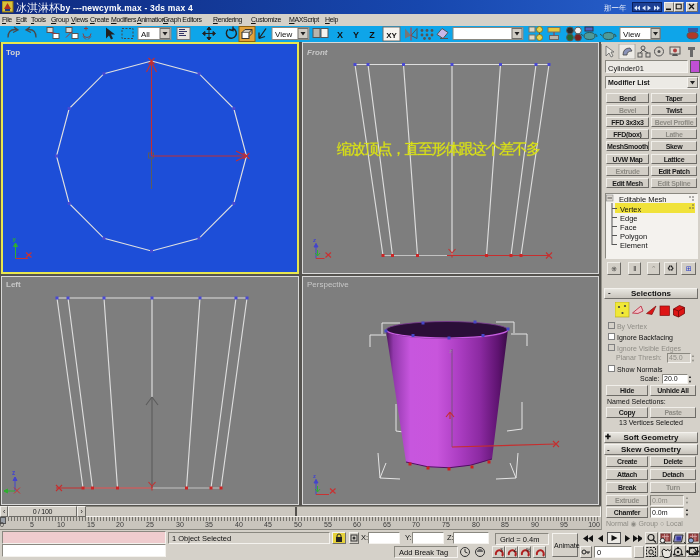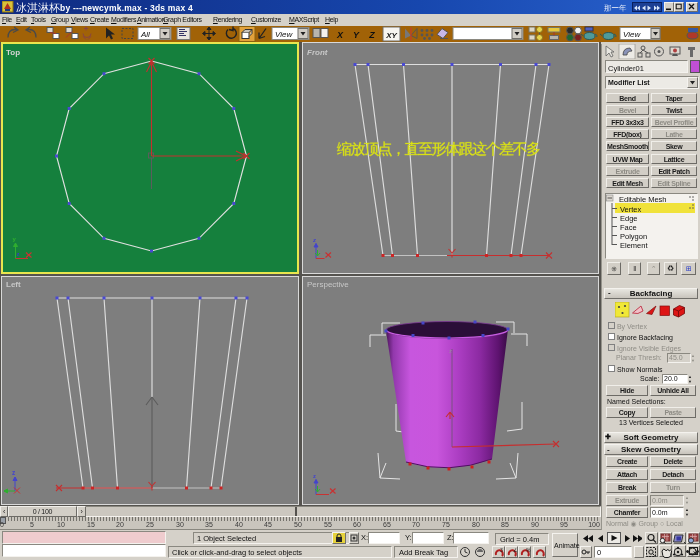--- a/index.html
+++ b/index.html
@@ -68,21 +68,21 @@
         <span style="position:absolute;left:111px;top:2px;"><u>M</u>odifiers</span>
         <span style="position:absolute;left:137px;top:2px;"><u>A</u>nimation</span>
         <span style="position:absolute;left:163px;top:2px;"><u>G</u>raph Editors</span>
         <span style="position:absolute;left:213px;top:2px;"><u>R</u>endering</span>
         <span style="position:absolute;left:251px;top:2px;"><u>C</u>ustomize</span>
         <span style="position:absolute;left:289px;top:2px;"><u>M</u>AXScript</span>
         <span style="position:absolute;left:325px;top:2px;"><u>H</u>elp</span>
       </div>
 </div>
 
-<div class="abs" id="toolbar" style="left:0;top:26px;width:700px;height:16px;background:#a16207;font-style:italic;">
+<div class="abs" id="toolbar" style="left:0;top:26px;width:700px;height:16px;background:#0ea5e9;">
 <svg width="700" height="16" viewBox="0 0.5 700 16">
  <g stroke="#4a4a4a" fill="none" stroke-width="1.3">
   <path d="M8 12 Q8 4 15 4 L17 4 M14 1.5 L18 4.5 L13 7"></path>
   <path d="M36 12 Q36 4 29 4 L27 4 M30 1.5 L26 4.5 L31 7"></path>
  </g>
  <g>
   <rect x="47" y="2" width="6" height="5" fill="#dcd8d0" stroke="#555"></rect>
           <rect x="53" y="8" width="6" height="5" fill="#fff" stroke="#555"></rect>
           <path d="M50 7 L56 8" stroke="#a33" fill="none"></path>
   <rect x="66" y="2" width="6" height="5" fill="#dcd8d0" stroke="#555"></rect>
@@ -173,21 +173,21 @@
   <rect x="651" y="3" width="9" height="10" fill="#d0ccc4" stroke="#716f6a"></rect>
   <path d="M653 6.5 l5 0 l-2.5 3.5 z" fill="#222"></path>
   <path d="M687 10 q0 -3.5 5.5 -3.5 q5.5 0 5.5 3.5 q0 3.5 -5.5 3.5 q-5.5 0 -5.5 -3.5" fill="#b03828" stroke="#555"></path>
           <rect x="688" y="2.5" width="10" height="4" fill="#3858a0"></rect>
  </g>
 </svg>
 </div>
 
 <div class="abs" id="viewarea" style="left:0;top:42px;width:601px;height:464px;background:#55534f;">
 
- <div class="abs" style="left:1px;top:0;width:298px;height:232px;border:2px solid #e9e64e;background:#15803d;">
+ <div class="abs" style="left:1px;top:0;width:298px;height:232px;border:2px solid #e9e64e;background:#1d4ed8;">
   <svg width="294" height="228" viewBox="0 -2 294 228">
    <text x="3" y="9" font-size="8" font-weight="bold" fill="#d4d4d4">Top</text>
    <polygon points="148.5,15 196,27.7 230.8,62.5 243.5,110 230.8,157.5 196,192.3 148.5,205 101,192.3 66.2,157.5 53.5,110 66.2,62.5 101,27.7" fill="none" stroke="#e0e0e0" stroke-width="1.15"></polygon>
    <g fill="#4949d2">
     <rect x="194.5" y="26.2" width="3" height="3"></rect>
             <rect x="229.3" y="61" width="3" height="3"></rect>
     <rect x="229.3" y="156" width="3" height="3"></rect>
             <rect x="194.5" y="190.8" width="3" height="3"></rect>
     <rect x="147" y="203.5" width="3" height="3"></rect>
             <rect x="99.5" y="190.8" width="3" height="3"></rect>
@@ -438,21 +438,21 @@
           </g>
   </svg>
  </div>
 
  <div class="abs btn" style="left:5px;top:218px;width:14px;height:13px;line-height:11px;">⎈</div>
  <div class="abs btn" style="left:26px;top:218px;width:13px;height:13px;line-height:11px;">‖</div>
  <div class="abs btn" style="left:45px;top:218px;width:13px;height:13px;line-height:11px;color:#8e8c85;">⌃</div>
  <div class="abs btn" style="left:62px;top:218px;width:13px;height:13px;line-height:12px;font-size:8px;">♻</div>
  <div class="abs btn" style="left:79px;top:218px;width:15px;height:13px;line-height:11px;color:#2438c8;">⊞</div>
 
- <div class="abs rolbar" style="left:2px;top:244px;width:94px;height:11px;">Backfacing</div>
+ <div class="abs rolbar" style="left:2px;top:244px;width:94px;height:11px;">Selections</div>
  <div class="abs" style="left:6px;top:244px;width:8px;height:8px;font-size:8px;font-weight:bold;">-</div>
  <svg class="abs" style="left:13px;top:258px;" width="74" height="17" viewBox="0 0 74 17">
   <rect x="0" y="0" width="14" height="15" fill="#f0e838" stroke="#b8a820" stroke-width="0.7"></rect>
   <g fill="#444">
           <circle cx="4" cy="5" r="1.1"></circle>
           <circle cx="10" cy="4" r="1.1"></circle>
           <circle cx="7.5" cy="11" r="1.1"></circle>
         </g>
   <path d="M17.5 11 L26 4 L28 9 Q23 13 17.5 11 Z" fill="#f0c0c8" stroke="#c04050" stroke-width="1"></path>
   <path d="M31.5 11.5 L41 4 L37 12.5 Z" fill="#dd1515" stroke="#801010" stroke-width="0.7"></path>
@@ -536,25 +536,22 @@
         <span class="abs" style="left:496px;top:0;width:18px;text-align:center;">85</span>
         <span class="abs" style="left:526px;top:0;width:18px;text-align:center;">90</span>
         <span class="abs" style="left:555px;top:0;width:18px;text-align:center;">95</span>
         <span class="abs" style="left:585px;top:0;width:18px;text-align:center;">100</span>
       </div>
 </div>
 
 <div class="abs" id="statusbar" style="left:0;top:530px;width:700px;height:30px;background:#d5d1c9;font-size:7.5px;color:#111;">
  <div class="abs sunken" style="left:2px;top:1px;width:164px;height:13px;background:#efccce;"></div>
  <div class="abs sunken" style="left:2px;top:14px;width:164px;height:13px;background:#ffffff;"></div>
- <div class="abs sunken" style="left:168px;top:2px;width:162px;height:12px;margin-left:25px;">
+ <div class="abs sunken" style="left:168px;top:2px;width:162px;height:12px;">
         <span style="position:absolute;left:3px;top:1px;">1 Object Selected</span>
-      </div>
- <div class="abs sunken" style="left:168px;top:16px;width:224px;height:12px;">
-        <span style="position:absolute;left:3px;top:1px;">Click or click-and-drag to select objects</span>
       </div>
  <div class="abs sunken" style="left:394px;top:16px;width:64px;height:12px;">
         <span style="position:absolute;left:4px;top:1px;">Add Break Tag</span>
       </div>
  <div class="abs raised" style="left:332px;top:2px;width:14px;height:12px;background:#e6d23c;">
   <svg width="12" height="10" viewBox="0 0 12 10">
           <path d="M4 4 L4 3 a2 2 0 0 1 4 0 L8 4" fill="none" stroke="#222"></path>
           <rect x="3" y="4" width="6" height="5" fill="#222"></rect>
         </svg>
  </div>

